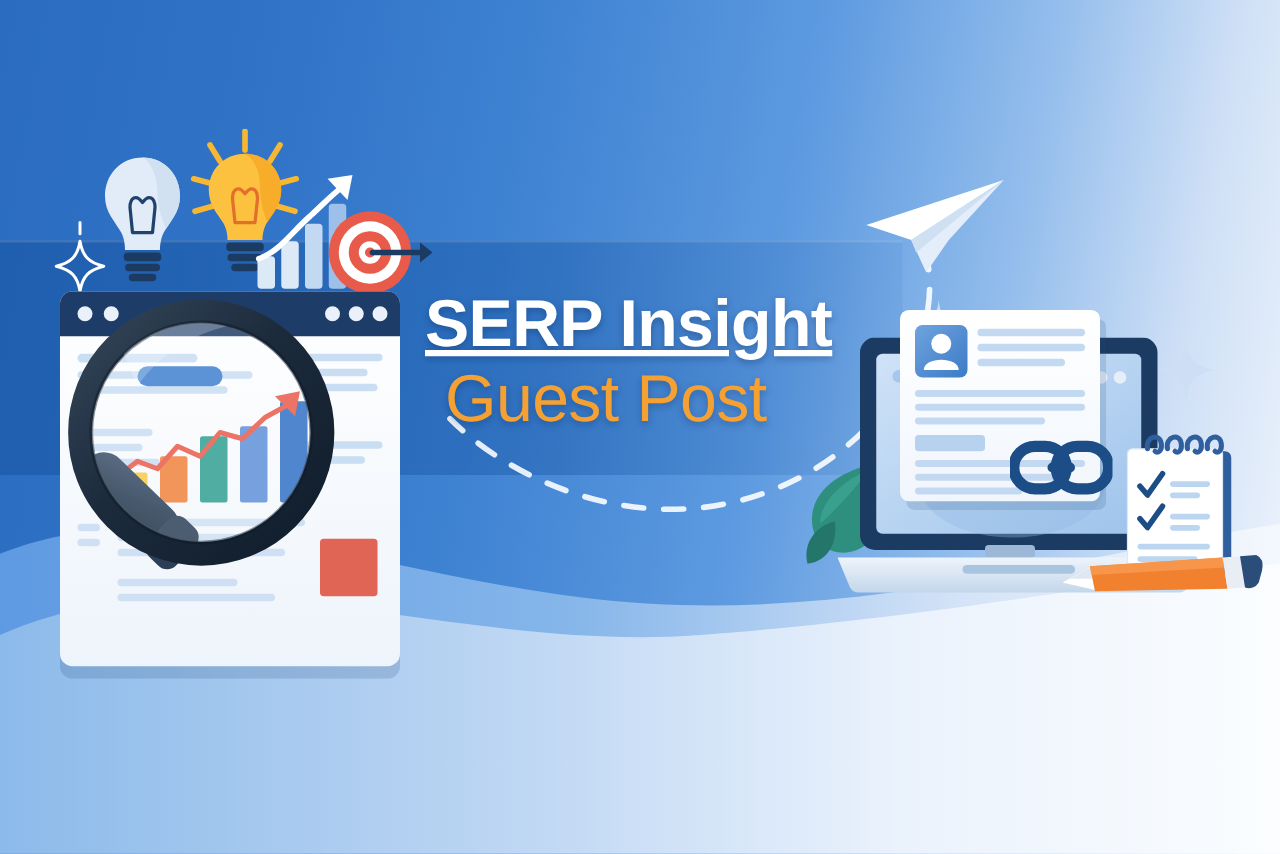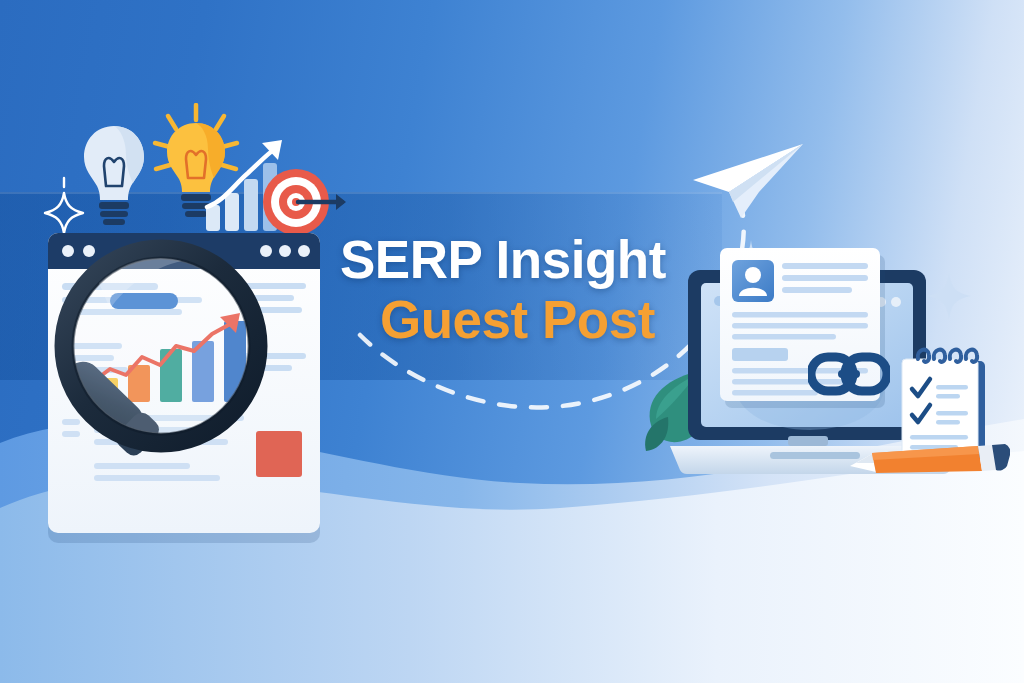--- a/index.html
+++ b/index.html
@@ -31,24 +31,25 @@
   }
   .dash-arc{position:absolute;left:340px;top:185px;width:420px;height:250px;}
 
   
   #title-block{position:absolute;left:340px;top:234px;width:380px;z-index:40;}
   #title-line1{
     font-size:53px;font-weight:bold;color:#ffffff;line-height:.98;
     letter-spacing:-0.5px;
     text-shadow:0 2px 6px rgba(6,40,90,.35);
     white-space:nowrap;
+    text-decoration:underline;
   }
   #title-line2{
-    font-size:53px;font-weight:bold;color:#f5a033;line-height:1.0;
-    letter-spacing:-0.5px;margin-top:7px;margin-left:40px;
+    font-size:53px;font-weight:normal;color:#f5a033;line-height:1.0;
+    letter-spacing:-0.5px;margin-top:7px;margin-left:16px;
     text-shadow:0 2px 6px rgba(6,40,90,.32);
     white-space:nowrap;
   }
 
   
   #left-cluster{position:absolute;left:0;top:95px;width:350px;height:400px;}
   #browser-card{position:absolute;left:48px;top:138px;width:272px;height:310px;}
   #magnifier{position:absolute;left:4px;top:128px;width:300px;height:330px;}
   #bulb-white{position:absolute;left:78px;top:27px;width:72px;height:108px;}
   #bulb-yellow{position:absolute;left:150px;top:8px;width:92px;height:120px;}

